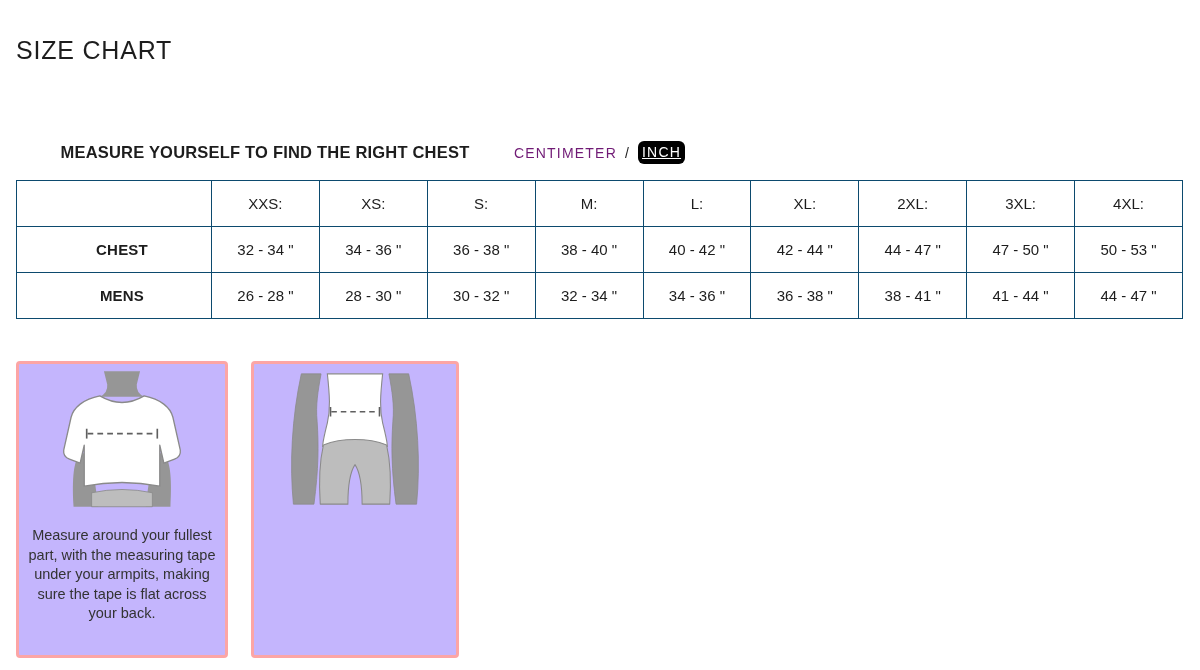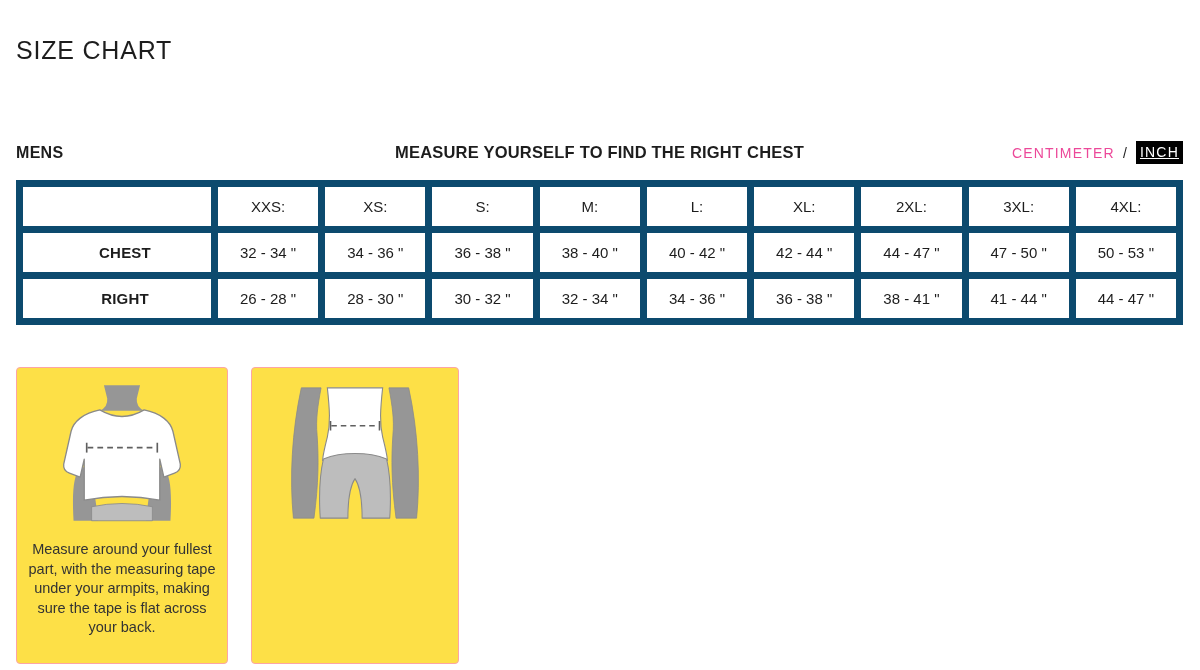--- a/index.html
+++ b/index.html
@@ -35,60 +35,60 @@
   }
   .unit-toggle {
     justify-self: end;
     display: flex;
     align-items: center;
     gap: 8px;
     font-size: 14px;
     letter-spacing: 1.2px;
   }
   .unit-cm {
-    color: #ec4899;
+    color: #701a75;
     cursor: pointer;
   }
   .unit-slash { color: #222222; font-size: 14px; }
   .unit-inch {
     background: #000000;
     color: #ffffff;
     text-decoration: underline;
     padding: 3px 4px 4px 4px;
     cursor: pointer;
+    border-radius: 6px;
   }
 
   table.size-table {
     width: 1167px;
     border-collapse: collapse;
     table-layout: fixed;
   }
   table.size-table td, table.size-table th {
-    border: 7px solid #0c4a6e;
+    border: 1px solid #0c4a6e;
     height: 46px;
     text-align: center;
     vertical-align: middle;
     font-size: 15px;
     font-weight: 400;
     color: #1d1d1d;
   }
   table.size-table col.label-col { width: 195px; }
   table.size-table td.row-label { font-weight: 700; letter-spacing: 0.2px; padding-left: 16px; }
 
   .guides {
     display: flex;
     gap: 23px;
     margin-top: 42px;
   }
   .guide-card {
-    border: 1px solid #fca5a5;
+    border: 3px solid #fca5a5;
     border-radius: 4px;
     height: 297px;
-    padding-top: 10px;
-    background: #fde047;
+    background: #c4b5fd;
   }
   .guide-card.chest { width: 212px; }
   .guide-card.waist { width: 208px; }
   .guide-illustration { display: block; margin: 0 auto; }
   .guide-text {
     margin-top: 12px;
     padding: 0 8px;
     font-size: 14.5px;
     line-height: 19.5px;
     text-align: center;
@@ -96,21 +96,20 @@
   }
 </style>
 </head>
 <body>
 
 <div class="container">
 
   <h1 class="page-title">SIZE CHART</h1>
 
   <div class="meta-row">
-    <div class="category-label">MENS</div>
     <div class="section-heading">MEASURE YOURSELF TO FIND THE RIGHT CHEST</div>
     <div class="unit-toggle">
       <span class="unit-cm">CENTIMETER</span>
       <span class="unit-slash">/</span>
       <span class="unit-inch">INCH</span>
     </div>
   </div>
 
   <table class="size-table">
     <colgroup>
@@ -144,21 +143,21 @@
       <td>34 - 36 "</td>
       <td>36 - 38 "</td>
       <td>38 - 40 "</td>
       <td>40 - 42 "</td>
       <td>42 - 44 "</td>
       <td>44 - 47 "</td>
       <td>47 - 50 "</td>
       <td>50 - 53 "</td>
     </tr>
     <tr>
-      <td class="row-label">RIGHT</td>
+      <td class="row-label">MENS</td>
       <td>26 - 28 "</td>
       <td>28 - 30 "</td>
       <td>30 - 32 "</td>
       <td>32 - 34 "</td>
       <td>34 - 36 "</td>
       <td>36 - 38 "</td>
       <td>38 - 41 "</td>
       <td>41 - 44 "</td>
       <td>44 - 47 "</td>
     </tr>

